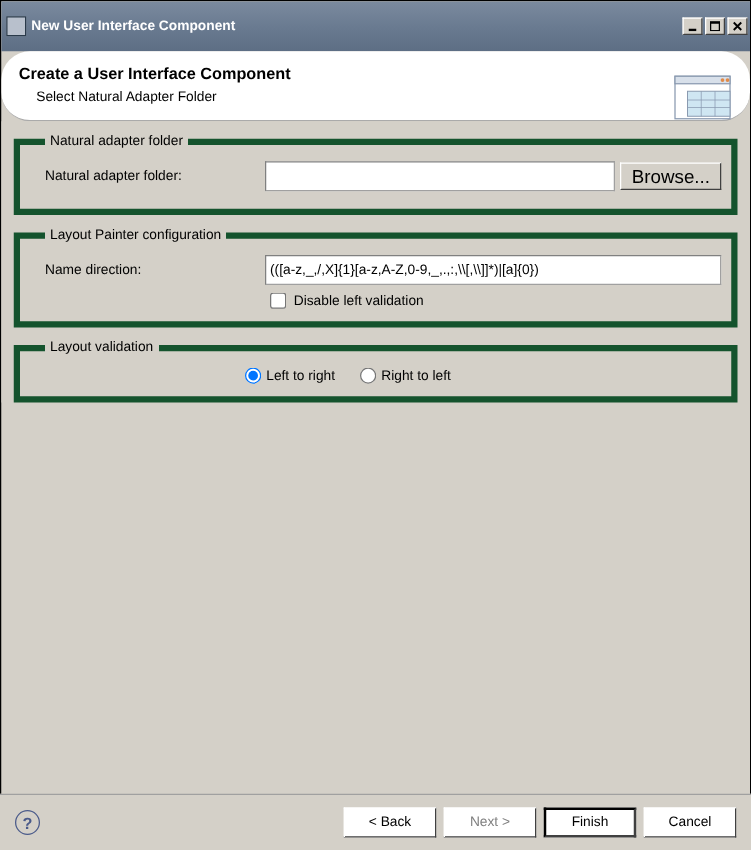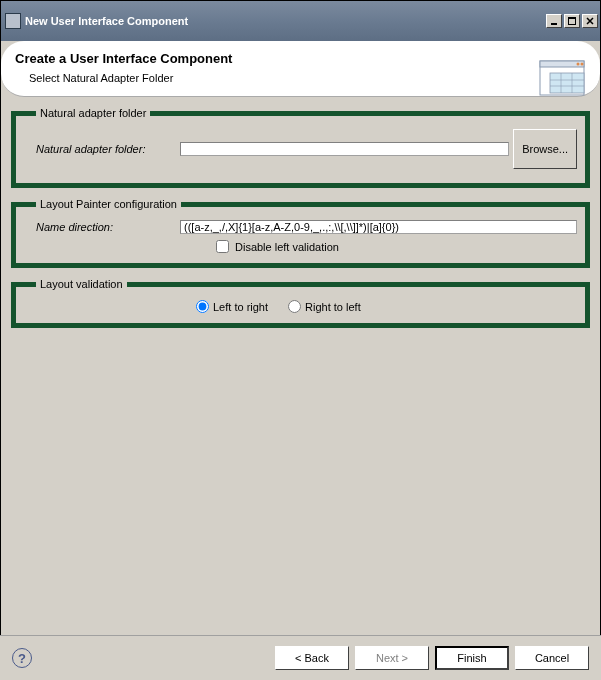--- a/index.html
+++ b/index.html
@@ -69,37 +69,37 @@
   border-radius: 0;
   margin: 0 0 10px 0;
   padding: 10px 8px 10px 20px;
 }
 legend {
   font-size: 11px;
   color: #000;
   padding: 0 4px;
 }
 .row { display: flex; align-items: center; margin-bottom: 4px; }
-.row-label { width: 144px; font-size: 11px; color: #000; font-style: italic; }
+.row-label { width: 176px; font-size: 11px; color: #000; }
 .text-input {
   flex: 1;
-  height: 14px;
+  height: 24px;
   border: 1px solid #a0a0a0;
   border-top-color: #808080;
   border-left-color: #808080;
   background: #fff;
   font-family: Tahoma, Arial, sans-serif;
   font-size: 11px;
   padding: 1px 3px;
 }
 .browse-btn {
-  height: 40px;
+  height: 22px;
   padding: 0 8px;
   font-family: Tahoma, Arial, sans-serif;
-  font-size: 11px;
+  font-size: 15px;
   background: #d4d0c8;
   border: 1px solid #fff;
   border-right-color: #404040;
   border-bottom-color: #404040;
   margin-left: 4px;
   cursor: pointer;
 }
 .checkbox-row {
   display: flex;
   align-items: center;

